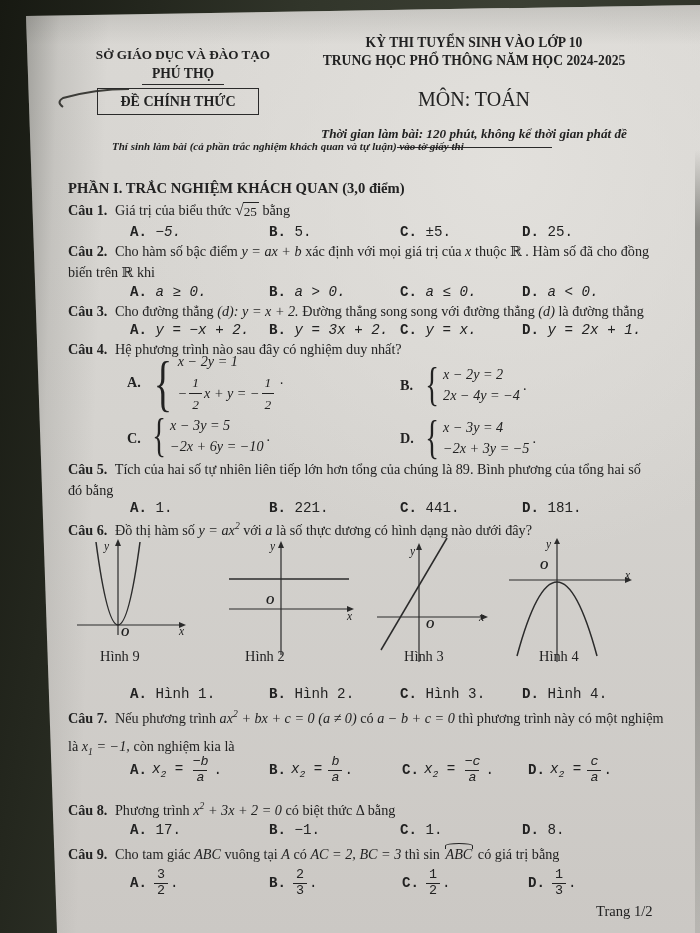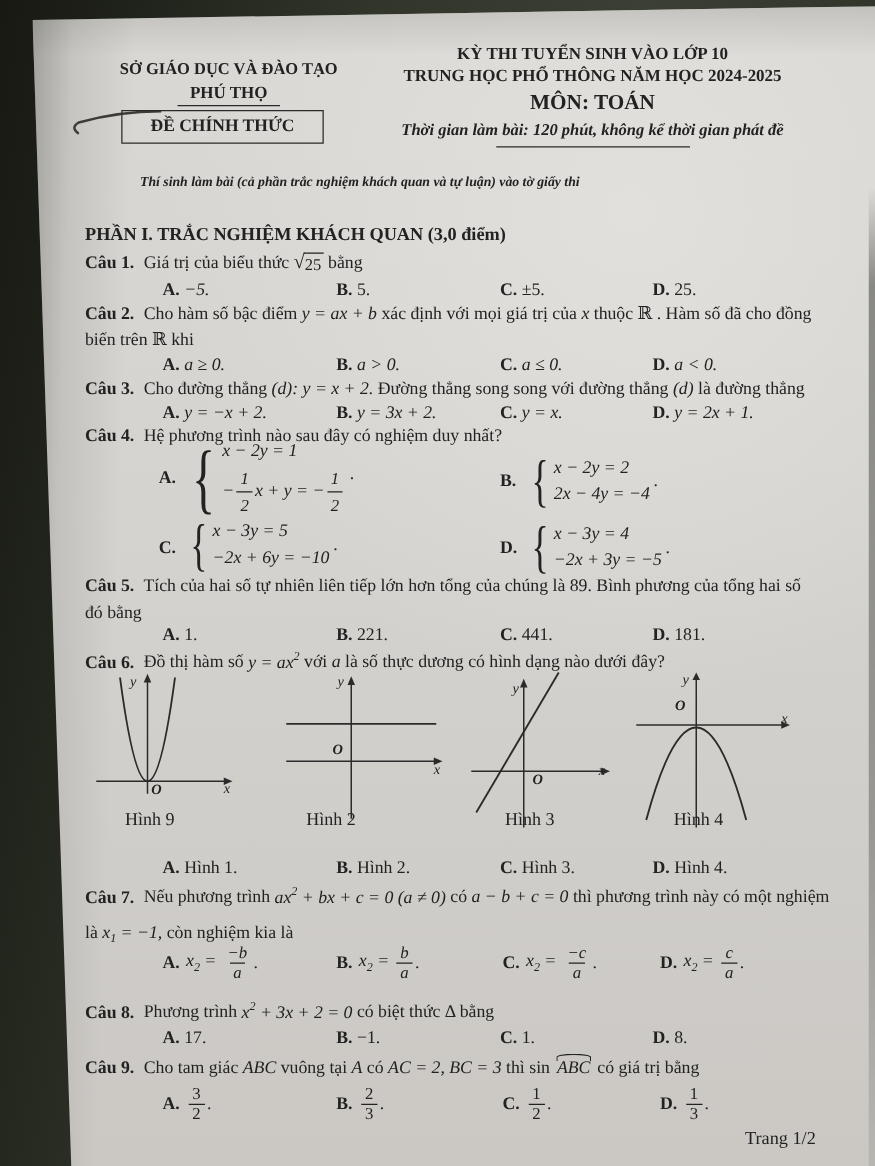--- a/index.html
+++ b/index.html
@@ -13,32 +13,32 @@
        linear-gradient(180deg, rgba(40,42,36,0.16) 0, rgba(40,42,36,0) 45px),
        radial-gradient(90% 70% at 72% 18%, #e2e0dc 0%, rgba(226,224,220,0) 60%),
        linear-gradient(180deg,#dad8d4 0%,#d5d3cf 45%,#cbc8c4 100%);
      clip-path:polygon(26px 16px, 100% 5px, 100% 100%, 57px 100%);}
   .right-edge{position:absolute;right:0;top:150px;bottom:0;width:5px;
      background:linear-gradient(180deg,rgba(22,24,18,0) 0%,rgba(22,24,18,0.42) 10%,rgba(22,24,18,0.30) 65%,rgba(22,24,18,0.10) 100%);}
   .abs{position:absolute;}
   .m{font-style:italic;}
   .qline{position:absolute;white-space:nowrap;font-size:14.2px;line-height:1.25;}
   .qlab{font-weight:bold;margin-right:4px;}
-  .row{position:absolute;left:0;width:700px;height:20px;font-size:14.2px;}
+  .row{position:absolute;left:0;width:700px;height:20px;font-size:14.2px;font-family:Liberation Mono, monospace;}
   .opt{position:absolute;white-space:nowrap;}
   .opt .k{font-weight:bold;}
   
   .hleft{left:78px;top:47px;width:210px;text-align:center;font-weight:bold;font-size:13.2px;line-height:1.25;}
   .hleft .u{display:inline-block;border-bottom:1.4px solid #2a2a2a;padding:1px 10px 2px;margin-top:1px;font-size:13.6px;}
   .obox{left:97px;top:88px;width:160px;height:25px;border:1.6px solid #2a2a2a;
         text-align:center;line-height:25px;font-weight:bold;font-size:14px;}
   .hright{left:300px;top:34px;width:348px;text-align:center;line-height:1.3;}
   .hright .t{font-weight:bold;font-size:13.6px;}
-  .hright .s{font-weight:bold;font-size:17px;margin-top:2px;}
-  .hright .d{font-style:italic;font-weight:bold;font-size:13.2px;margin-top:2px;}
+  .hright .s{font-weight:normal;font-size:20px;margin-top:17px;}
+  .hright .d{font-style:italic;font-weight:bold;font-size:13.2px;margin-top:13px;}
   .hright .hr{width:155px;border-top:1.5px solid #2a2a2a;margin:4px auto 0;}
   .instr{left:112px;top:140px;font-style:italic;font-weight:600;font-size:11px;}
   .sect{left:68px;top:180px;font-weight:bold;font-size:14.6px;}
   
   .sqrt{display:inline-flex;align-items:flex-start;}
   .sqrt .rt{font-size:16px;line-height:1;}
   .sqrt .ova{border-top:1.3px solid #222;padding:1px 2px 0 1px;font-size:13.2px;line-height:1.15;margin-left:-1px;}
   
   .frac{display:inline-flex;flex-direction:column;align-items:center;vertical-align:middle;
         font-size:13.4px;line-height:1.1;margin:0 2px;}

